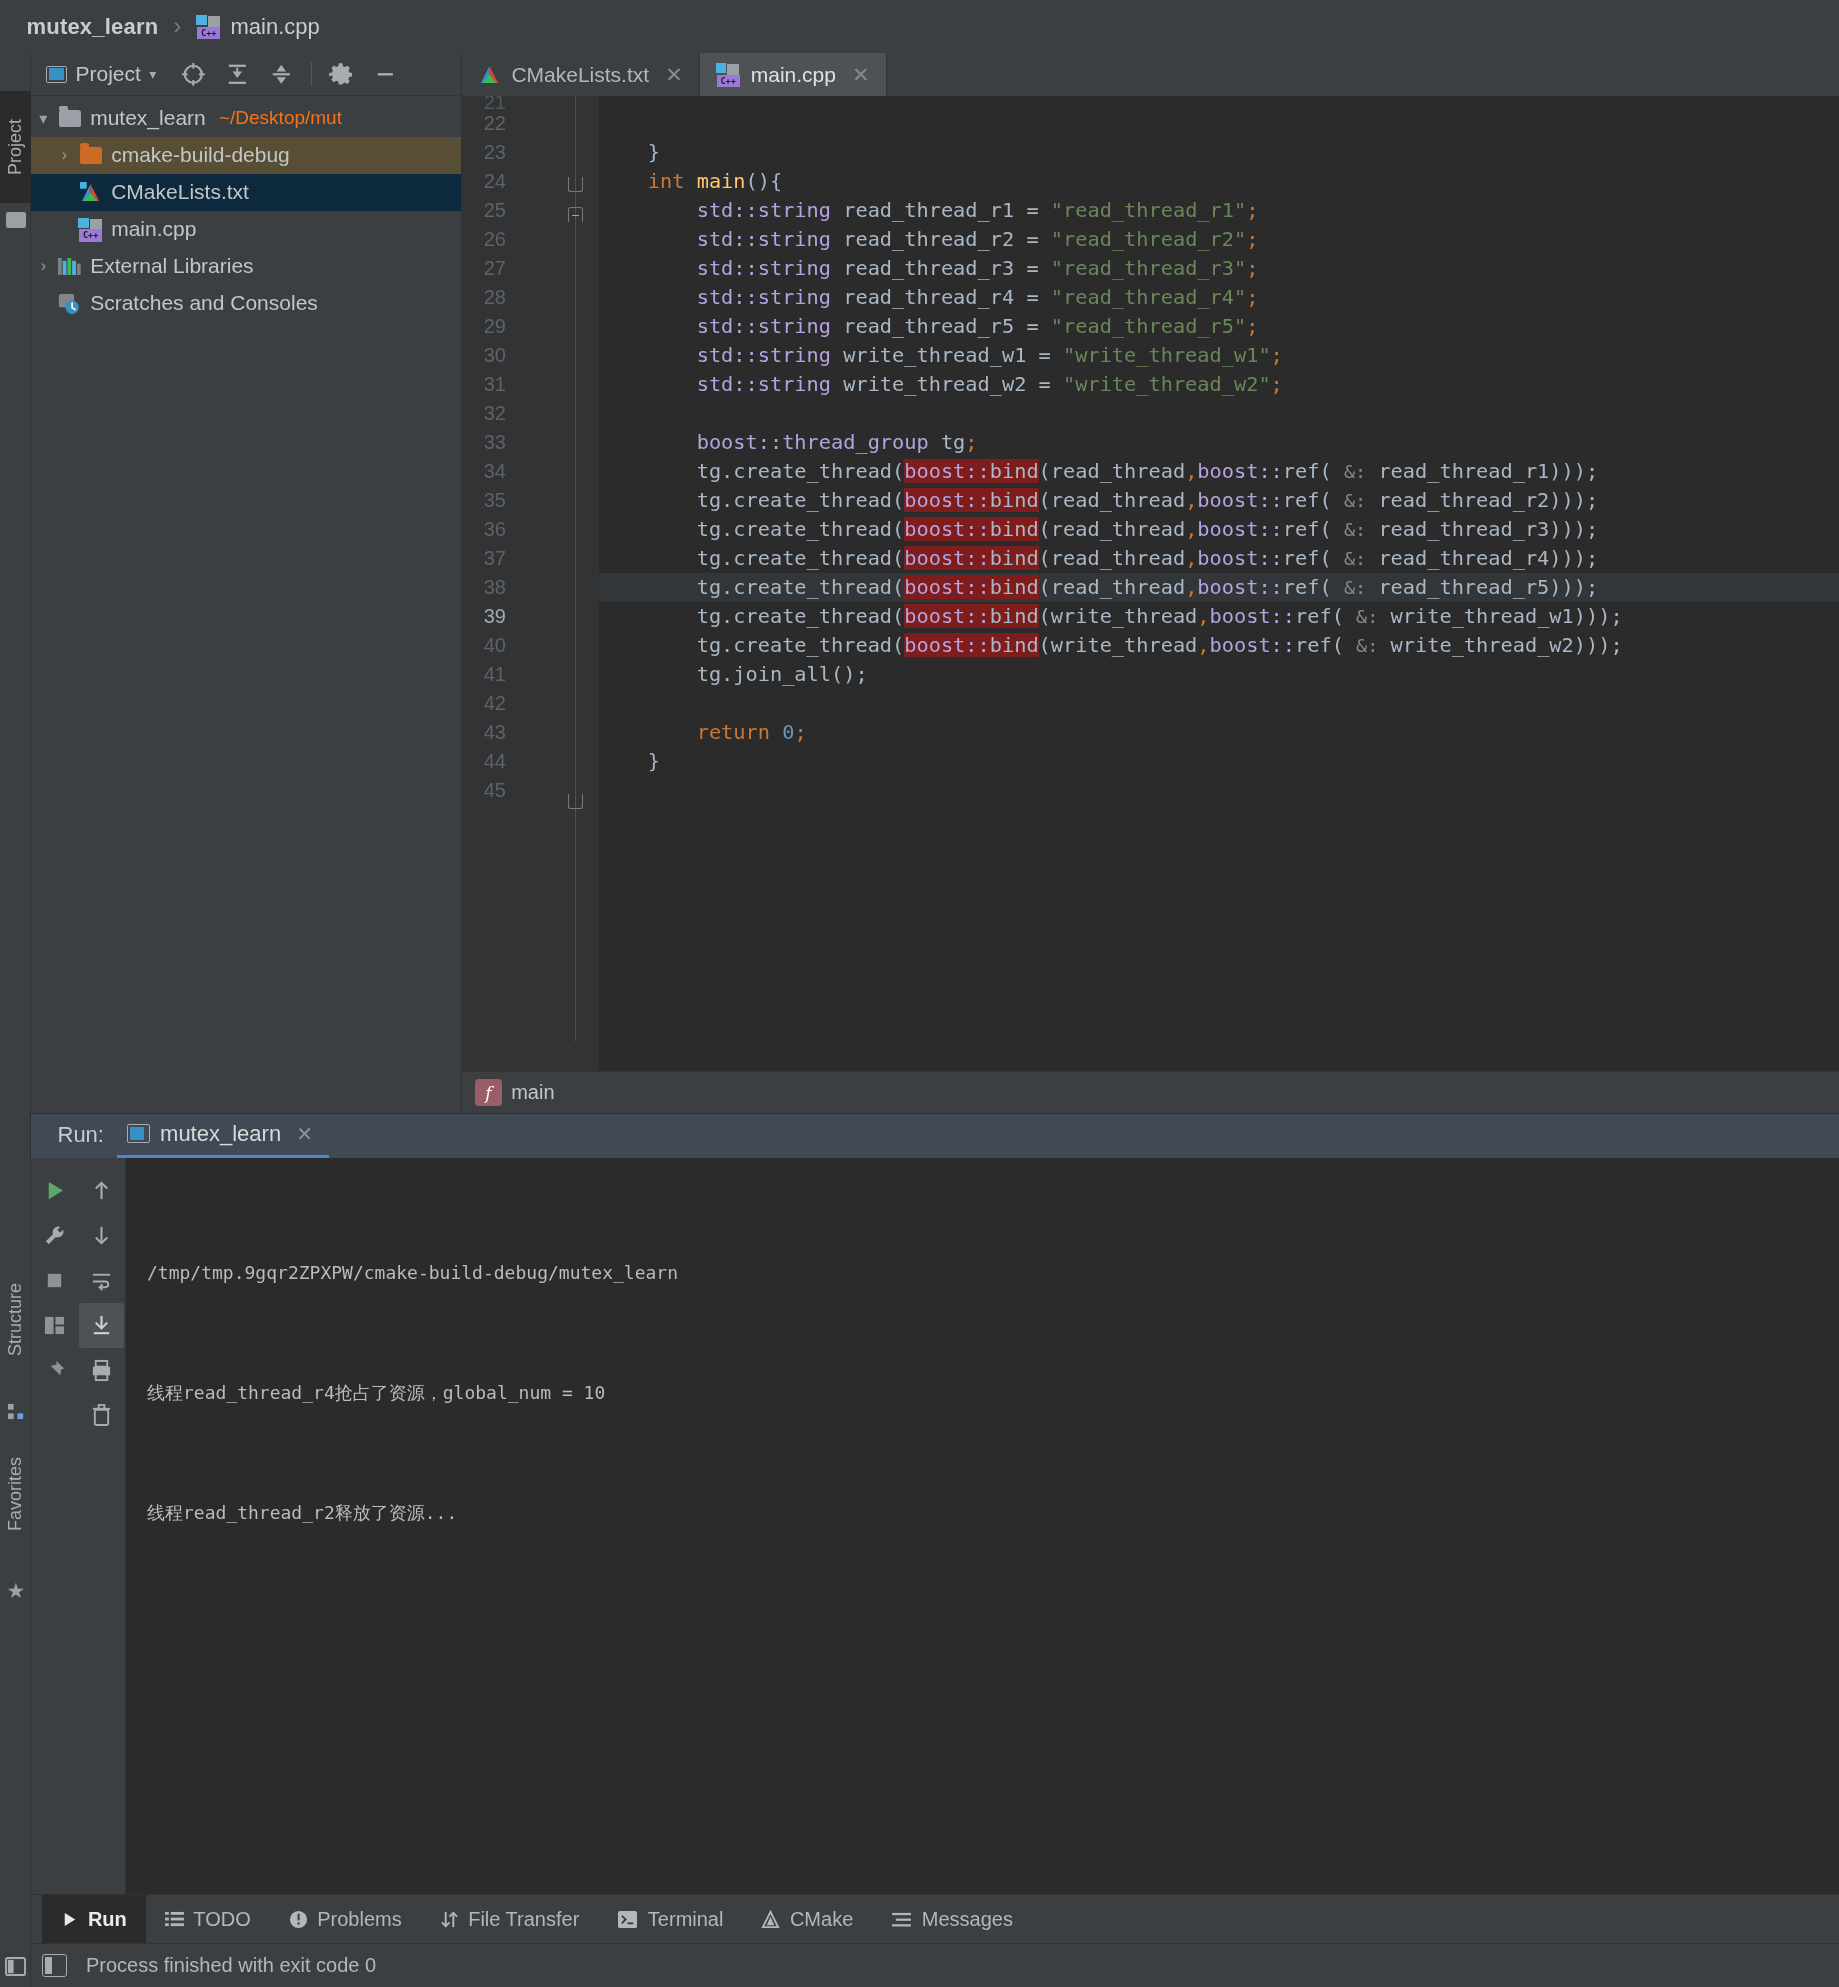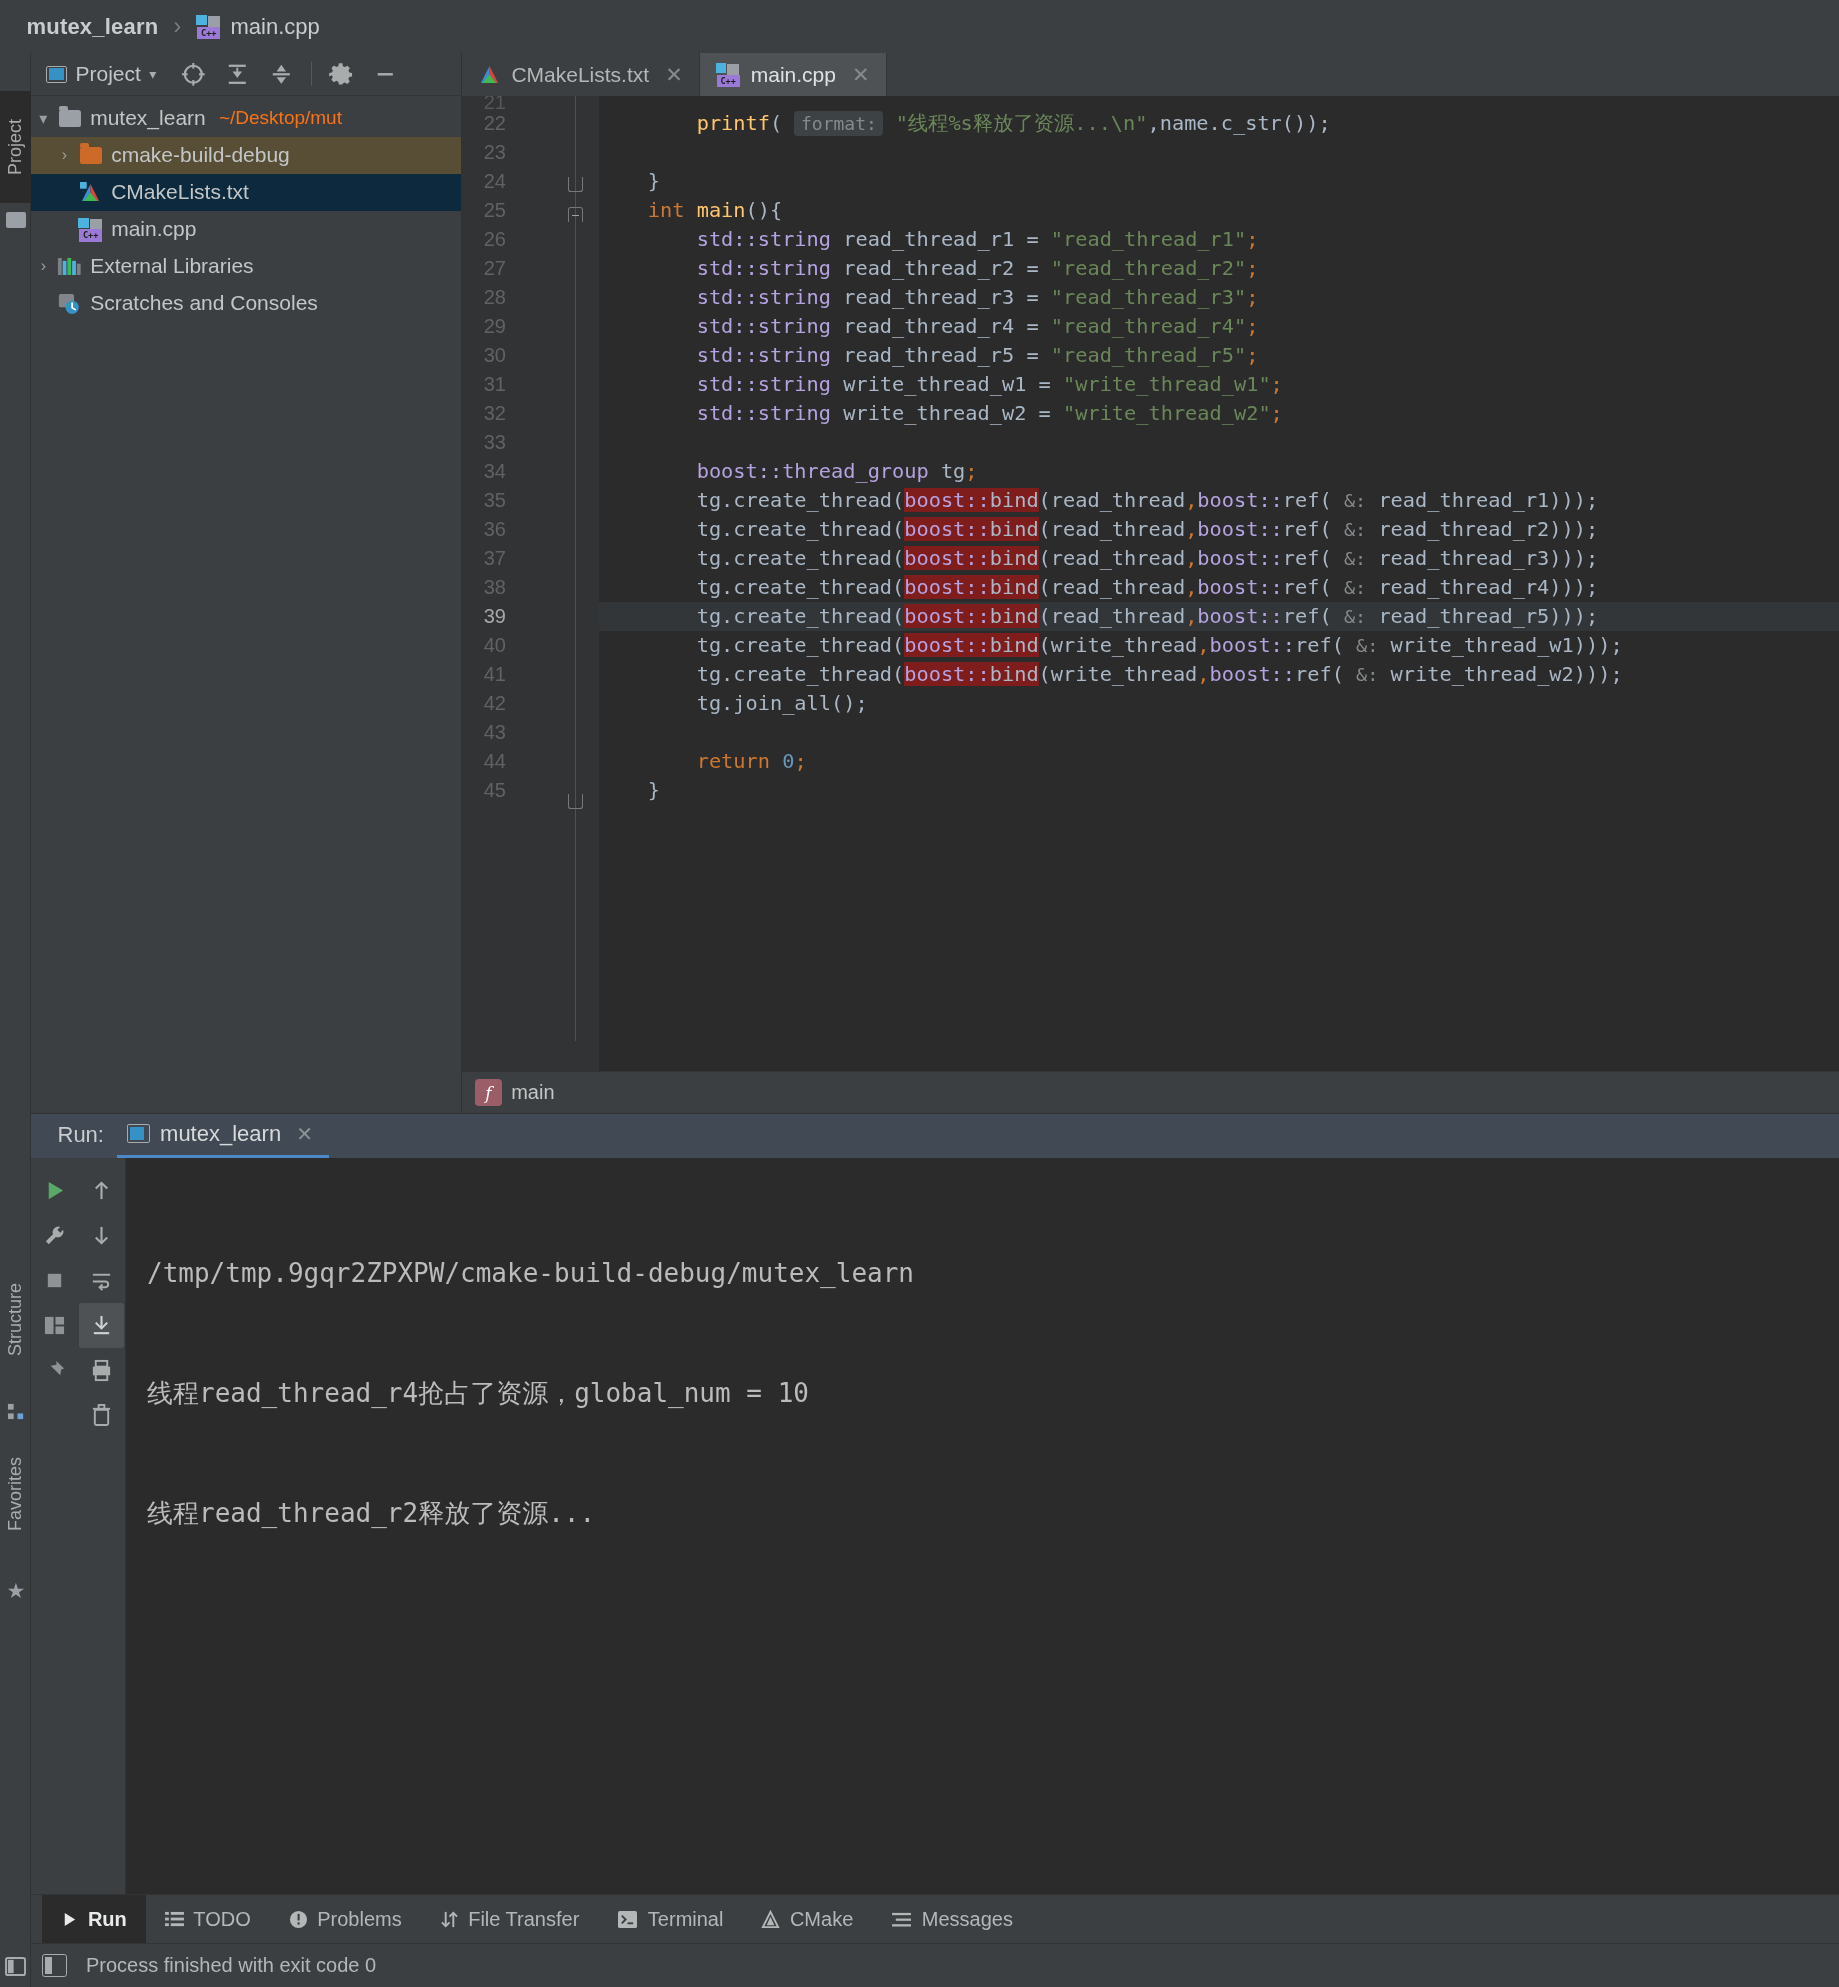--- a/index.html
+++ b/index.html
@@ -153,21 +153,21 @@
   #runtools {
     width:95px; flex:0 0 95px; background:#3c3f41; padding-top:9.5px;
     display:flex; flex-direction:column; align-items:center; border-right:0.9px solid #313335;
   }
   .runtoolrow { display:flex; gap:0; width:100%; justify-content:space-around; }
   .rbtn { width:45px;height:45px; display:flex;align-items:center;justify-content:center; color:#a9acad; font-size:22px;}
   .rbtn.on { background:#4e5254; border-radius:2.8px;}
   #console {
     flex:1; background:#2b2b2b; padding:15px 0 0 21px; overflow:hidden;
     font-family:"DejaVu Sans Mono","Liberation Mono",monospace;
-    font-size:26px; color:#bbbbbb; line-height:40px; white-space:pre;
+    font-size:18px; color:#bbbbbb; line-height:40px; white-space:pre;
   }
 
   
   #bottomtabs {
     height:49px; background:#3c3f41; display:flex; align-items:center;
     border-top:0.9px solid #313335; padding-left:11.4px; gap:0;
   }
   .btab { display:flex; align-items:center; gap:9.5px; padding:0 19px; height:49px;
           font-size:20px; color:#b4b7b8; }
   .btab.active { background:#2b2b2b; color:#e8eaeb; font-weight:bold;}
@@ -401,21 +401,20 @@
             <div class="vline" style="top:0;bottom:30px;"></div>
             <div class="fmark foldbot" style="top:81px;"></div>
             <div class="fmark foldtop" style="top:111px;"></div>
             <div class="fmark foldbot" style="top:698px;"></div>
           </div>
 
           <div id="codearea" class="code">
 
             <div class="cl" style="height:13.2px;line-height:7.6px;overflow:hidden;color:#6b7a86;"></div>
 
-            <div class="cl"><span class="id">        </span><span class="fn">printf</span><span class="punc">( </span><span class="hintbox">format:</span><span class="str"> "线程%s释放了资源...\n"</span><span class="punc">,name.</span><span class="id">c_str</span><span class="punc">());</span></div>
 
             <div class="cl"> </div>
 
             <div class="cl"><span class="punc">    }</span></div>
 
             <div class="cl"><span class="kw">    int </span><span class="fn">main</span><span class="punc">(){</span></div>
 
             <div class="cl"><span class="cls">        std::string </span><span class="id">read_thread_r1</span><span class="punc"> = </span><span class="str">"read_thread_r1"</span><span class="semi">;</span></div>
             <div class="cl"><span class="cls">        std::string </span><span class="id">read_thread_r2</span><span class="punc"> = </span><span class="str">"read_thread_r2"</span><span class="semi">;</span></div>
             <div class="cl"><span class="cls">        std::string </span><span class="id">read_thread_r3</span><span class="punc"> = </span><span class="str">"read_thread_r3"</span><span class="semi">;</span></div>

